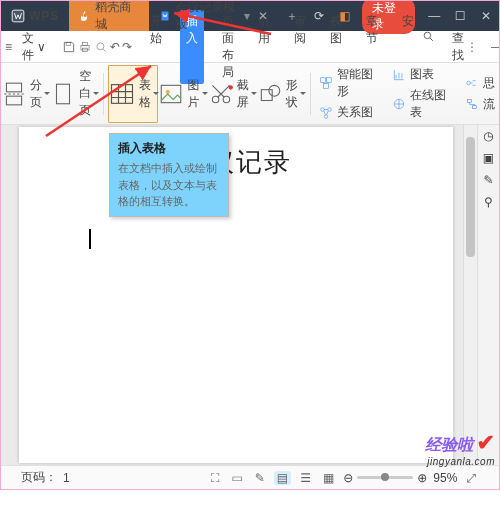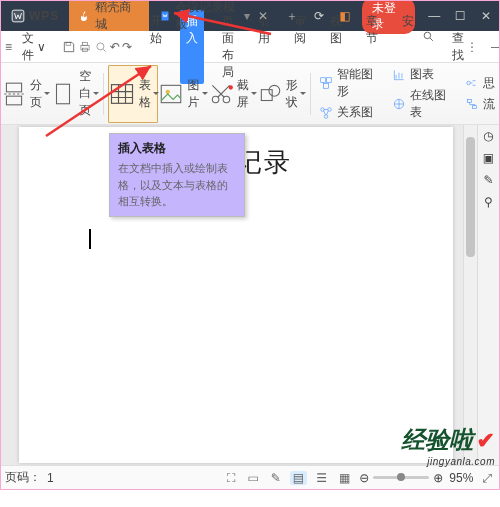--- a/index.html
+++ b/index.html
@@ -36,47 +36,47 @@
   .rgroup { display:flex; flex-direction:row; align-items:center; justify-content:center; width:50px; height:58px; gap:3px; }
   .rgroup.sel { border:1px solid #d4a95a; background:#fff3db; border-radius:1px;align-items:center; }
   .rgroup svg { display:block; }
   .rlabel { font-size:11px; color:#555; display:flex; align-items:center; gap:1px; }
   .rlabel .dd::after { content:""; border:3px solid transparent; border-top-color:#666; display:inline-block; margin-left:1px; margin-top:3px; }
   .rdiv { width:1px; height:42px; background:#ddd; margin:0 4px; }
   .smallstack { display:flex; flex-direction:column; gap:4px; padding:0 4px; }
   .smallbtn { display:flex; align-items:center; gap:4px; font-size:11px; color:#444; }
 
   
-  .tooltip { position:absolute; left:108px; top:132px; width:136px; background:#c4b5fd; border:1px solid #bbb; box-shadow:2px 2px 4px rgba(0,0,0,.2); padding:6px 8px; z-index:15; }
+  .tooltip { position:absolute; left:108px; top:132px; width:120px; background:#7dd3fc; border:1px solid #bbb; box-shadow:2px 2px 4px rgba(0,0,0,.2); padding:6px 8px; z-index:15; }
   .tooltip .tt-title { font-weight:bold; color:#222; margin-bottom:3px; }
   .tooltip .tt-body { color:#666; line-height:1.5; font-size:11px; }
 
   
   .docwrap { display:flex; height:calc(100% - 30px - 32px - 62px - 24px); }
   .docarea { flex:1; background:#eaeaea; position:relative; overflow:hidden; }
   .page { position:absolute; left:18px; top:2px; right:10px; bottom:2px; background:#fff; box-shadow:0 0 4px rgba(0,0,0,.2); }
   .page .title { position:absolute; left:50%; transform:translateX(-50%); top:18px; font-size:26px; color:#222; letter-spacing:2px; }
   .cursor { position:absolute; left:70px; top:102px; width:1.5px; height:20px; background:#000; }
   .sidepanel { width:22px; background:#f3f3f3; border-left:1px solid #ddd; display:flex; flex-direction:column; align-items:center; padding-top:4px; gap:8px; }
   .sidepanel .sp { width:14px; height:14px; display:flex; align-items:center; justify-content:center; }
   .vscroll { width:14px; background:#f0f0f0; border-left:1px solid #ddd; position:relative; }
   .vscroll .thumb { position:absolute; left:2px; right:2px; top:12px; height:120px; background:#c4c4c4; border-radius:4px; }
 
   
-  .statusbar { height:24px; border-top:1px solid var(--gray); background:#fafafa; display:flex; align-items:center; padding:0 4px; gap:6px; }
+  .statusbar { height:24px; border-top:1px solid var(--gray); background:#fafafa; display:flex; align-items:center; padding:0 20px; gap:6px; }
   .statusbar .spc { flex:1; }
   .sb-btn { display:flex; align-items:center; justify-content:center; padding:0 3px; color:#666; }
   .sb-btn.active { background:#d8ecff; border-radius:3px; }
   .zoom-slider { display:flex; align-items:center; gap:4px; }
   .zslider { width:56px; height:3px; background:#ccc; position:relative; border-radius:2px; }
   .zslider .zt { position:absolute; width:8px; height:8px; background:#888; border-radius:50%; top:-3px; left:50%; transform:translateX(-50%); }
 
   
   .wm { position:absolute; right:4px; bottom:22px; z-index:30; text-align:right; pointer-events:none; }
-  .wm .l1 { font-size:24px; color:#14532d; font-weight:bold; font-style:italic; }
+  .wm .l1 { font-size:16px; color:#8b5cf6; font-weight:bold; font-style:italic; }
   .wm .chk { color:#e33; font-size:22px; font-weight:bold; }
   .wm .l2 { font-size:10px; color:#333; font-style:italic; letter-spacing:.5px; }
 
   svg { flex:0 0 auto; }
 </style>
 </head>
 <body>
 
 <div id="app">
 

